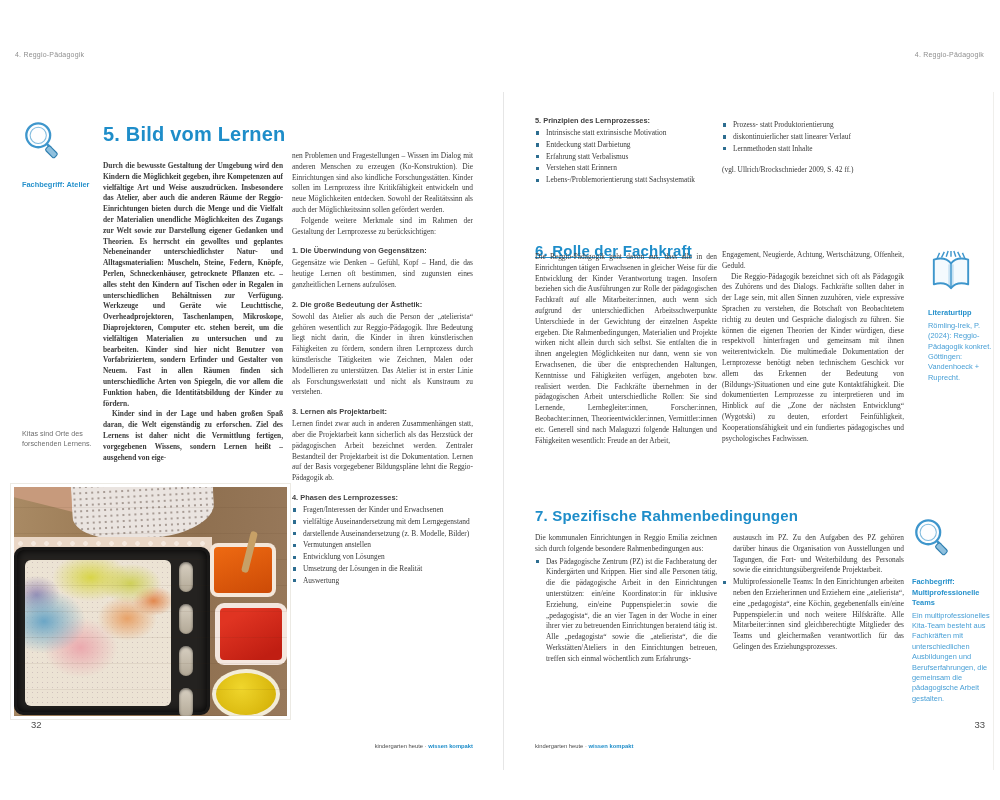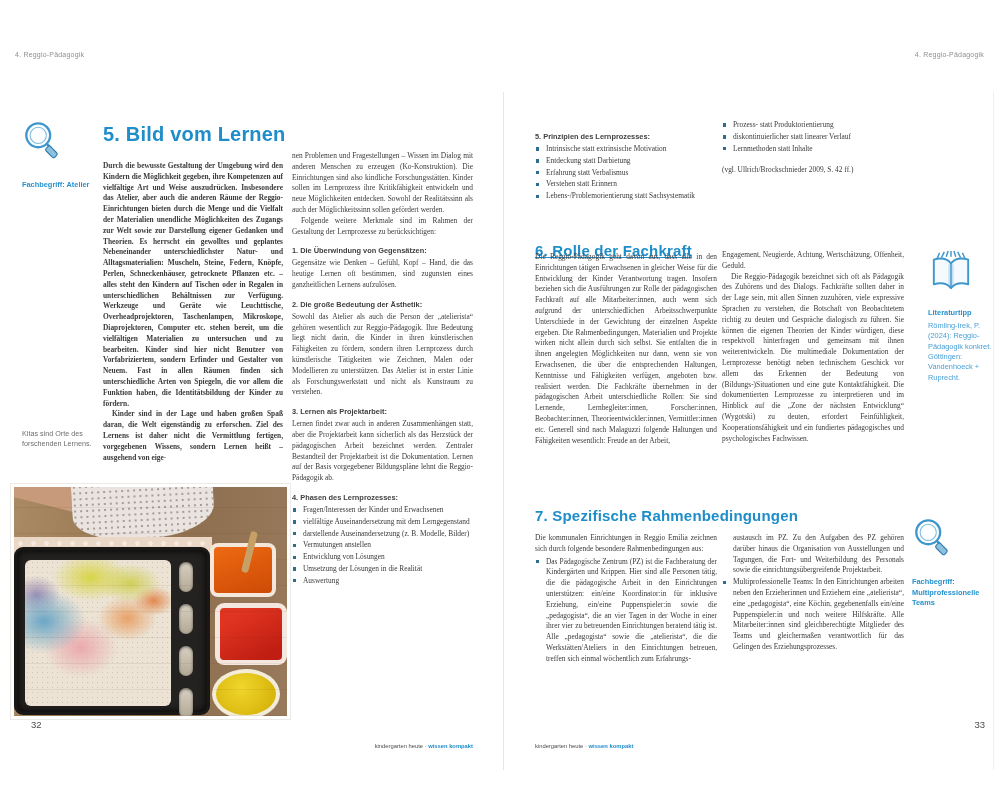--- a/index.html
+++ b/index.html
@@ -15,21 +15,21 @@
   .h-main{font-weight:bold;color:#1e8dc9;font-size:20px;letter-spacing:.2px;}
   .h-main.small{font-size:15px;}
 
   
   .body-text{font-family:"Liberation Serif",serif;font-size:7.4px;line-height:10.8px;
              text-align:justify;color:#3a3a3a;hyphens:auto;overflow:hidden;}
   .body-text p{margin:0;}
   .body-text p.indent{text-indent:9px;}
   .subhead{font-family:"Liberation Sans",sans-serif;font-weight:bold;font-size:7.4px;
            color:#3f3f3f;margin:9px 0 2px;line-height:10px;text-align:left;}
-  .subhead.first{margin-top:16px;}
+  .subhead.first{margin-top:0;}
   ul.sq{list-style:none;margin:2px 0 0;padding:0;}
   ul.sq li{position:relative;padding-left:11px;margin:0 0 1px;line-height:10.8px;}
   ul.sq li::before{content:"";position:absolute;left:1px;top:3.4px;width:3.4px;height:3.4px;background:#2d6d90;}
   ul.sq li.no-marker::before{display:none;}
   .source-ref{font-family:"Liberation Serif",serif;font-size:7.4px;color:#3a3a3a;margin-top:11px;}
 
   
   .note{font-size:7.4px;line-height:10.4px;}
   .note .note-title{font-weight:bold;color:#2892cc;margin-top:13px;line-height:10.4px;}
   .note .note-text{color:#4aa0d6;margin-top:2px;}
@@ -217,20 +217,21 @@
   <div class="abs note" style="left:912px;top:517px;width:78px;">
     <span>
       <svg viewBox="0 0 44 46" width="42" height="44">
         <circle cx="17" cy="16" r="12.5" fill="#fdfeff" stroke="#3e96cc" stroke-width="2.4"></circle>
         <circle cx="17" cy="16" r="8.5" fill="none" stroke="#3e96cc" stroke-width="1.1" opacity=".65"></circle>
         <line x1="26" y1="25" x2="30" y2="29" stroke="#3e96cc" stroke-width="2.6"></line>
         <rect x="28.5" y="26.5" width="13" height="6.4" rx="2" transform="rotate(45 28.5 26.5)" fill="#8fc0de" stroke="#2f7fb0" stroke-width="1.2"></rect>
       </svg>
     </span>
     <div class="note-title">Fachbegriff: Multiprofessionelle Teams</div>
+    <div class="note-text">Ein multiprofessionelles Kita-Team besteht aus Fachkräften mit unterschiedlichen Ausbildungen und Berufserfahrungen, die gemeinsam die pädagogische Arbeit gestalten.</div>
   </div>
 
   <div class="abs pagenum" style="right:15px;top:719px;text-align:right;">33</div>
   <div class="abs footer" style="left:535px;top:743px;width:200px;">
     <span>kindergarten heute</span>
     <span>·</span>
     <span class="product">wissen kompakt</span>
   </div>
 
 </div>

